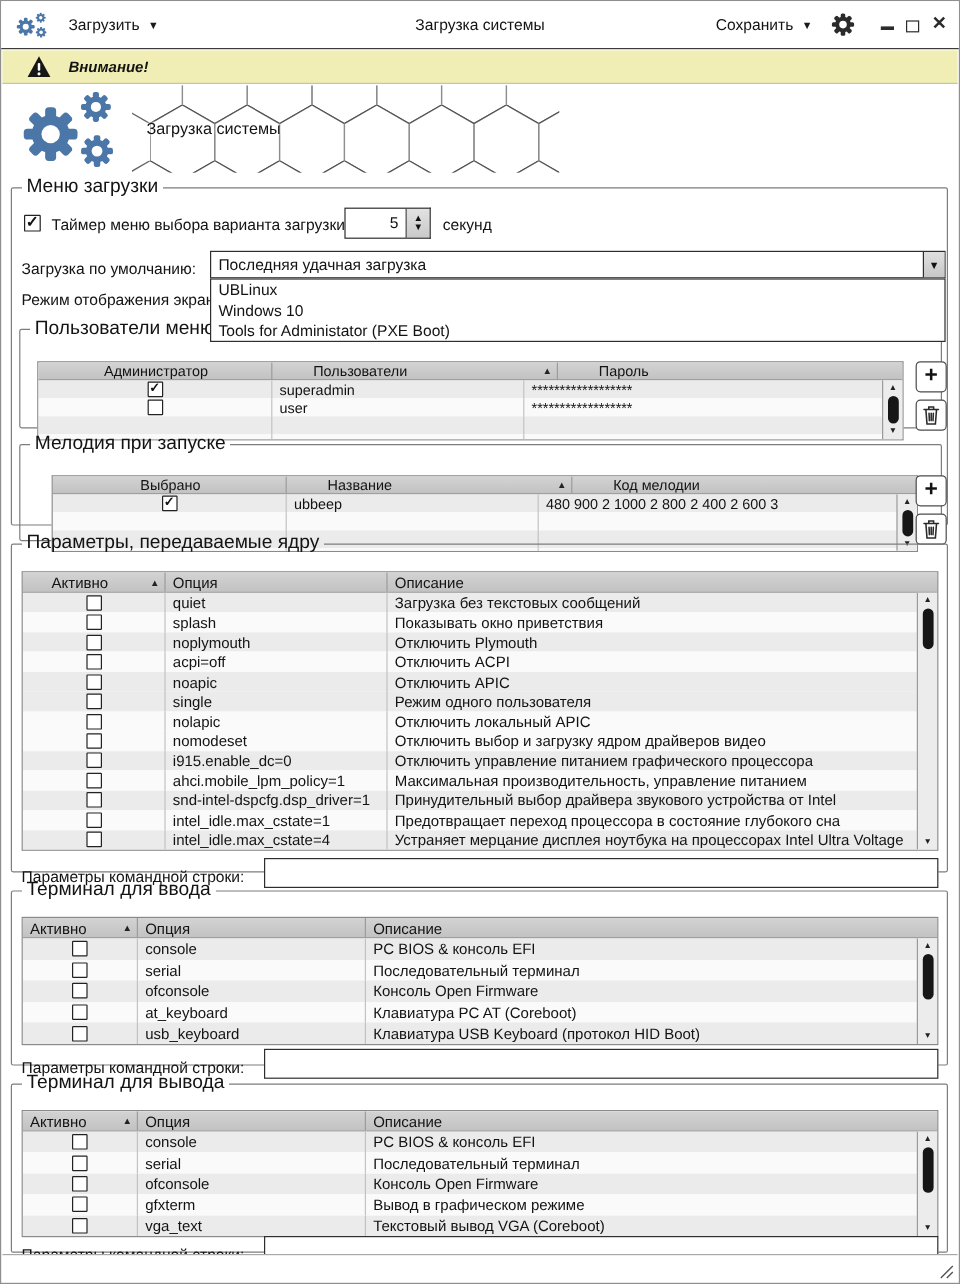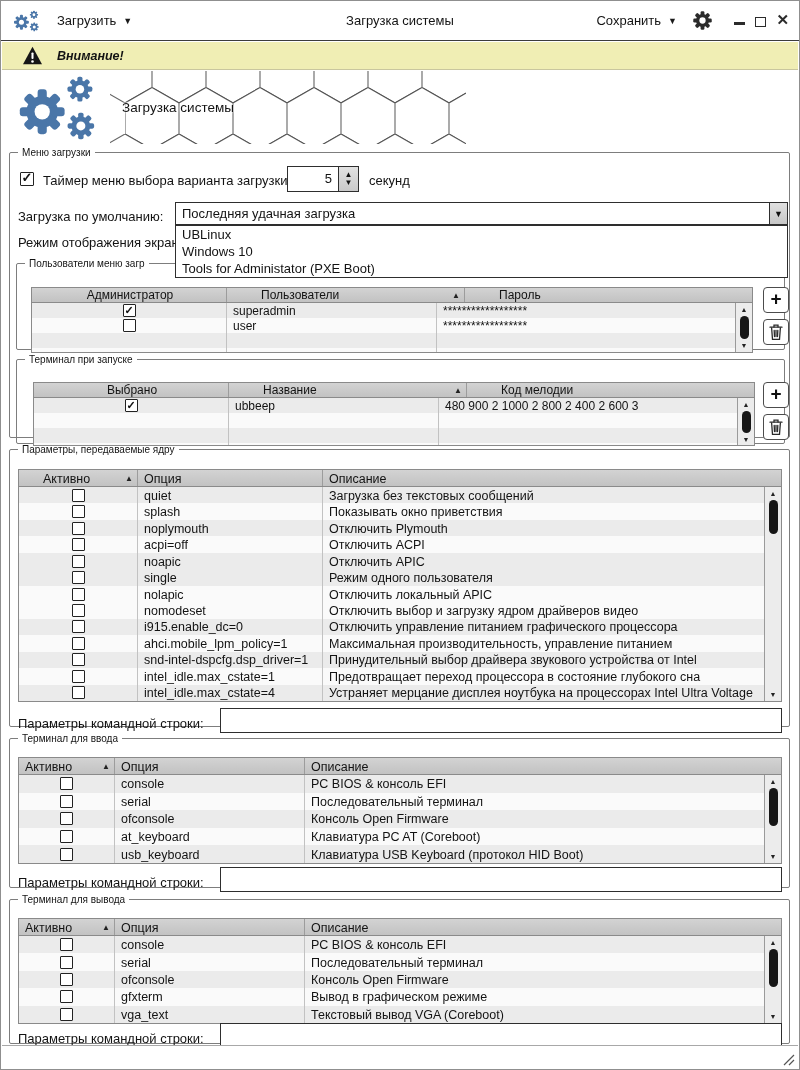--- a/index.html
+++ b/index.html
@@ -36,21 +36,21 @@
 
   
   .header { position:absolute; left:1px; right:1px; top:70px; height:73px; background:#fff; overflow:hidden; }
   .logo-big { position:absolute; left:14px; top:4px; width:92px; height:66px; }
   .honeycomb { position:absolute; left:108px; top:0; width:356px; height:73px; }
   .header-title { position:absolute; left:120px; top:29px; font-size:13.5px; z-index:2;
     text-shadow:0 0 3px #fff, 0 0 3px #fff; }
 
   
   fieldset { position:absolute; border:1px solid #7d7d7d; border-radius:2px; margin:0; padding:0; background:transparent; }
-  legend { font-size:10px; padding:0 4px; margin-left:8px; }
+  legend { font-size:16px; padding:0 4px; margin-left:8px; }
 
   #fs-boot { left:8px; top:146px; width:781px; height:291px; }
   #fs-kernel { left:8px; top:443px; width:781px; height:283px; }
   #fs-tin  { left:8px; top:732px; width:781px; height:155px; }
   #fs-tout { left:8px; top:893px; width:781px; height:150px; }
   .fs-users { left:6px; top:100px; width:769px; height:92px; }
   .fs-melody { left:6px; top:196px; width:769px; height:90px; }
 
   
   .cb { display:inline-flex; width:14px; height:14px; border:1.5px solid #222; border-radius:1px;
@@ -90,21 +90,21 @@
   .trow { display:flex; }
   .trow.odd { background:#ebebeb; }
   .trow.even { background:#fafafa; }
   .tc { font-size:12.5px; padding:1px 4px 0 6px; border-right:1px solid #c2c2c2;
     display:flex; align-items:center; white-space:nowrap; overflow:hidden; }
   .tc:last-child { border-right:none; }
   .tc.center { justify-content:center; padding:0; }
 
   
   .tbl-sm { left:14px; top:18px; width:722px; height:66px; }
-  .tbl-sm2 { left:16px; top:17px; width:722px; height:64px; }
+  .tbl-sm2 { left:26px; top:17px; width:722px; height:64px; }
   .tbl-sm .thead, .tbl-sm2 .thead { height:15px;gap:28px; }
   .tbl-sm .trow, .tbl-sm2 .trow { height:15px; }
   .tbl-sm .hc, .tbl-sm2 .hc, .tbl-sm .tc, .tbl-sm2 .tc { padding-top:0; font-size:12px; }
   .cu1 { width:195px; } .cu2 { width:210px; } .cu3 { flex:1; }
   .tbl-sm .cb, .tbl-sm2 .cb { width:12px; height:12px; font-size:11px; }
 
   
   .tbl-kernel { left:8px; top:14px; width:764px; height:233px; display:flex; flex-direction:column; }
   .tbl-kernel .thead { height:17px; }
   .tbl-kernel .tbody { flex:1; display:flex; flex-direction:column; }
@@ -329,21 +329,21 @@
       </div>
       <div class="sq-btn add btn-row1">+</div>
       <div class="sq-btn btn-row2">
           <svg width="16" height="18" viewBox="0 0 16 18">
             <use href="#trashsym"></use>
           </svg>
         </div>
     </fieldset>
 
     <fieldset class="fs-melody">
-      <legend>Терминал при запуске</legend>
+      <legend>Мелодия при запуске</legend>
       <div class="tbl tbl-sm2">
         <div class="thead">
           <div class="hc cu1 center">Выбрано</div>
           <div class="hc cu2">
               <span>Название</span>
               <span class="sort">▲</span>
             </div>
           <div class="hc cu3">Код мелодии</div>
         </div>
         <div class="trow odd">

